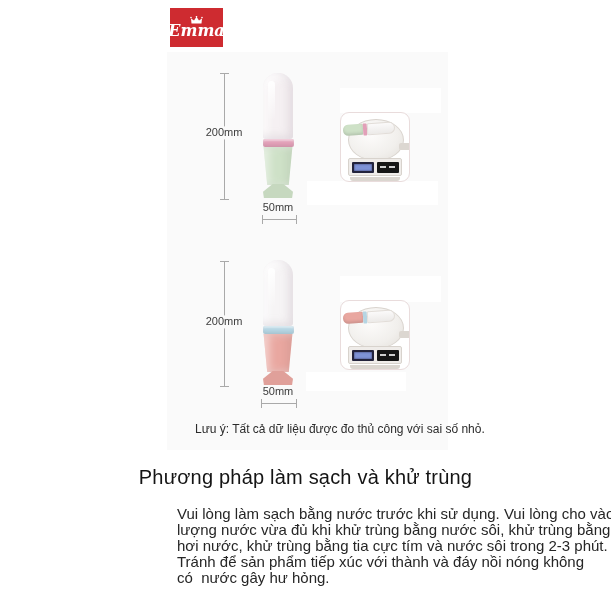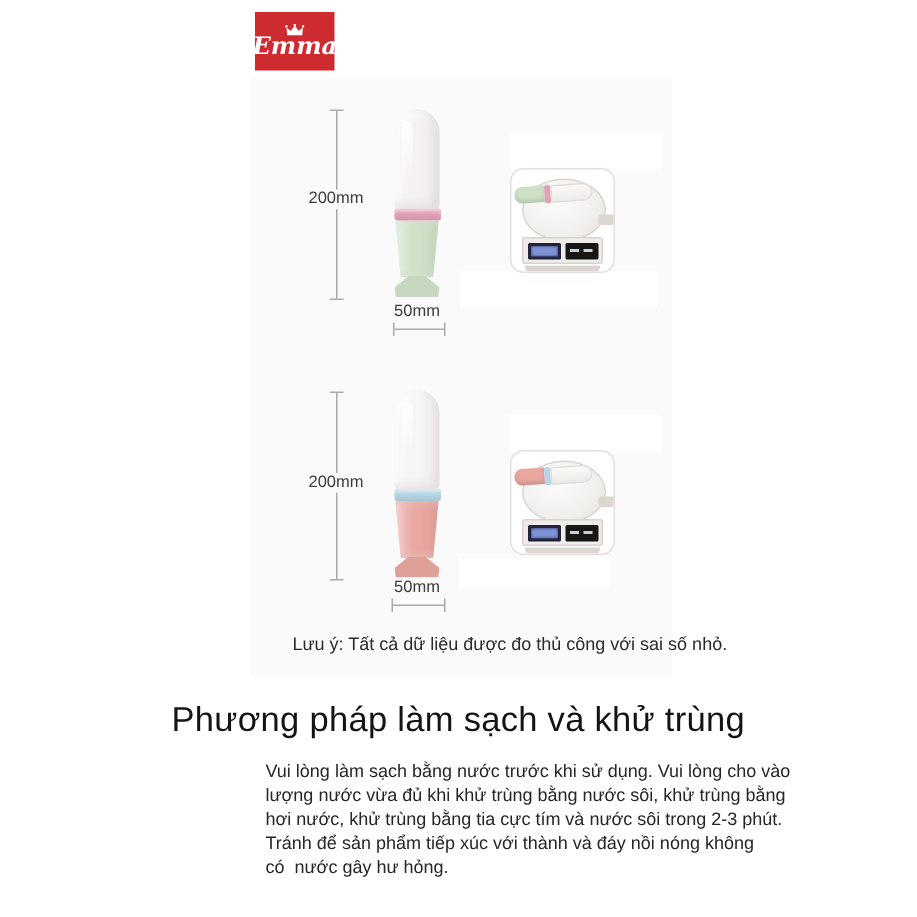--- a/index.html
+++ b/index.html
@@ -78,23 +78,23 @@
          box-shadow:inset 0 0 2px #2a2a50;}
   .disp.black{background:#161616;}
   .disp.black i{position:absolute;top:4px;width:6px;height:2.5px;background:#cfcfcf;}
   .disp.black i.m1{left:3px;} .disp.black i.m2{left:12px;}
   .sc-base{position:absolute;left:9px;top:64px;width:50px;height:4px;background:#dbd6d0;
          border-radius:0 0 3px 3px;}
 
   
   .note{position:absolute;left:167px;top:422px;width:281px;text-align:center;font-size:12px;
         color:#2b2b2b;white-space:nowrap;margin-left:28px;}
-  .section-title{position:absolute;left:0;top:466px;width:611px;text-align:center;font-size:23px;
+  .section-title{position:absolute;left:0;top:466px;width:611px;text-align:center;font-size:20px;
         color:#141414;font-weight:400;letter-spacing:.2px;white-space:nowrap;}
-  .section-body{position:absolute;left:177px;top:506px;width:300px;font-size:12px;
+  .section-body{position:absolute;left:177px;top:506px;width:300px;font-size:15px;
         line-height:16px;color:#262626;white-space:pre;}
 </style>
 </head>
 <body>
 
 <div class="page">
 
   <div class="logo">
     <span class="crown">
       <svg width="13" height="8" viewBox="0 0 13 8">

